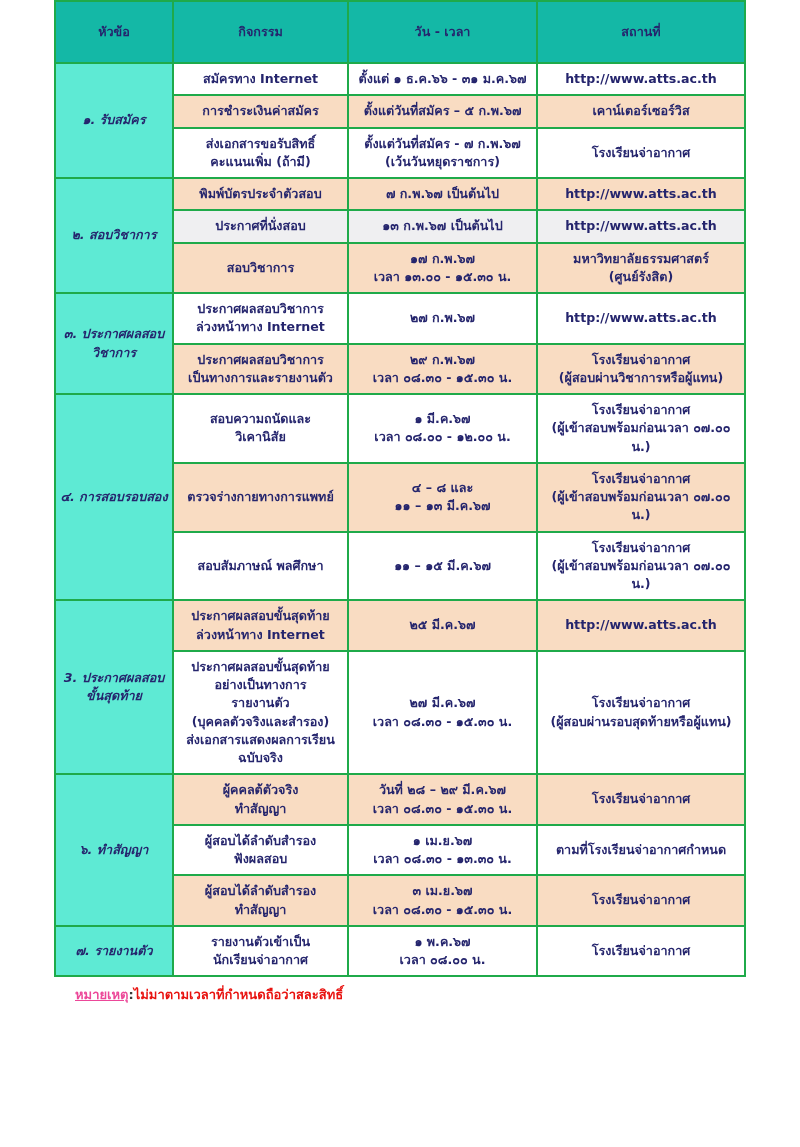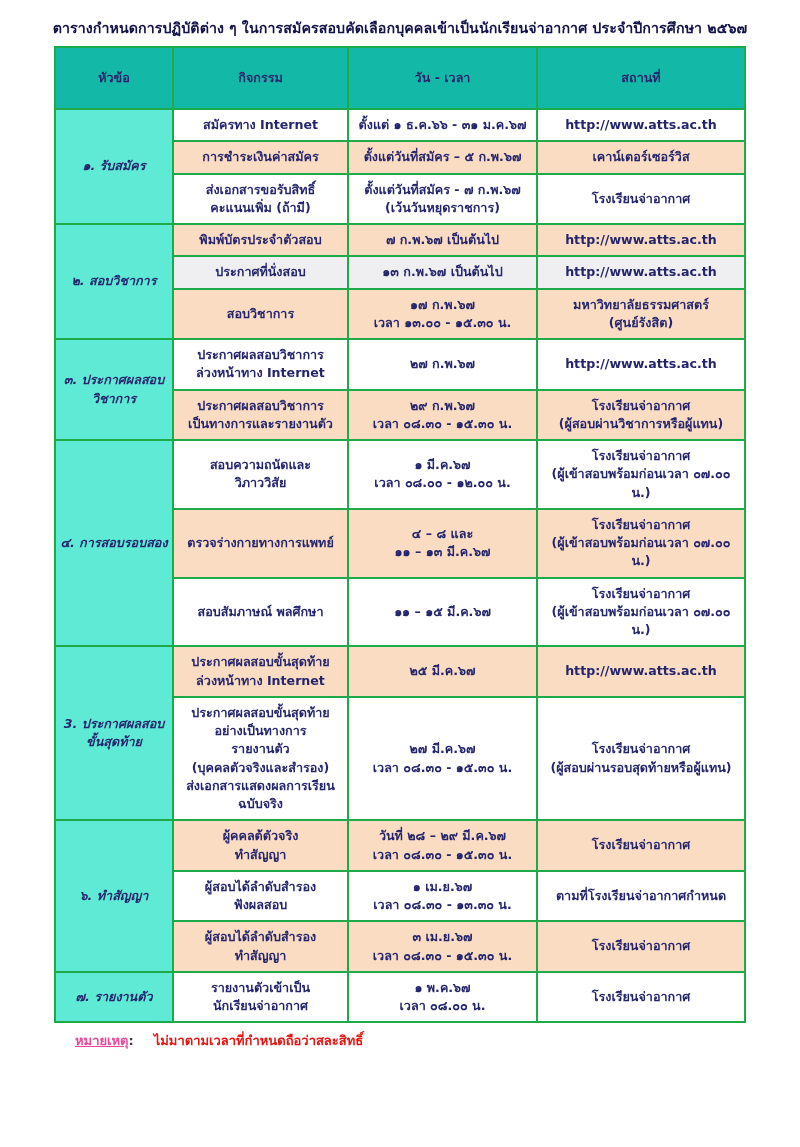--- a/index.html
+++ b/index.html
@@ -82,30 +82,29 @@
   .note .note-label {
     text-decoration: underline;
     color: #ec4899;
   }
   .note .note-colon {
     color: #3a3a3a;
     font-weight: 700;
   }
   .note .note-text {
     color: #e8120f;
-    margin-left: 20px;
+    margin-left: 0;
   }
   .cellline { display: block; }
 </style>
 </head>
 <body>
 
 <div class="page">
 
-  <div class="doc-title">ตารางกำหนดการปฏิบัติต่าง ๆ ในการสมัครสอบคัดเลือกบุคคลเข้าเป็นนักเรียนจ่าอากาศ ประจำปีการศึกษา ๒๕๖๗</div>
 
   <table class="schedule">
     <colgroup>
       <col class="c-topic">
       <col class="c-activity">
       <col class="c-datetime">
       <col class="c-place">
     </colgroup>
     <thead>
       <tr>
@@ -221,21 +220,21 @@
             <span class="cellline">โรงเรียนจ่าอากาศ</span>
             <span class="cellline">(ผู้สอบผ่านวิชาการหรือผู้แทน)</span>
           </td>
         </tr>
         <tr>
           <td class="topic" rowspan="3">
             <span class="cellline">๔. การสอบรอบสอง</span>
           </td>
           <td class="bg-white">
             <span class="cellline">สอบความถนัดและ</span>
-            <span class="cellline">วิภาววิสัย</span>
+            <span class="cellline">วิเคานิสัย</span>
           </td>
           <td class="bg-white">
             <span class="cellline">๑ มี.ค.๖๗</span>
             <span class="cellline">เวลา ๐๘.๐๐ - ๑๒.๐๐ น.</span>
           </td>
           <td class="bg-white">
             <span class="cellline">โรงเรียนจ่าอากาศ</span>
             <span class="cellline">(ผู้เข้าสอบพร้อมก่อนเวลา ๐๗.๐๐ น.)</span>
           </td>
         </tr>

